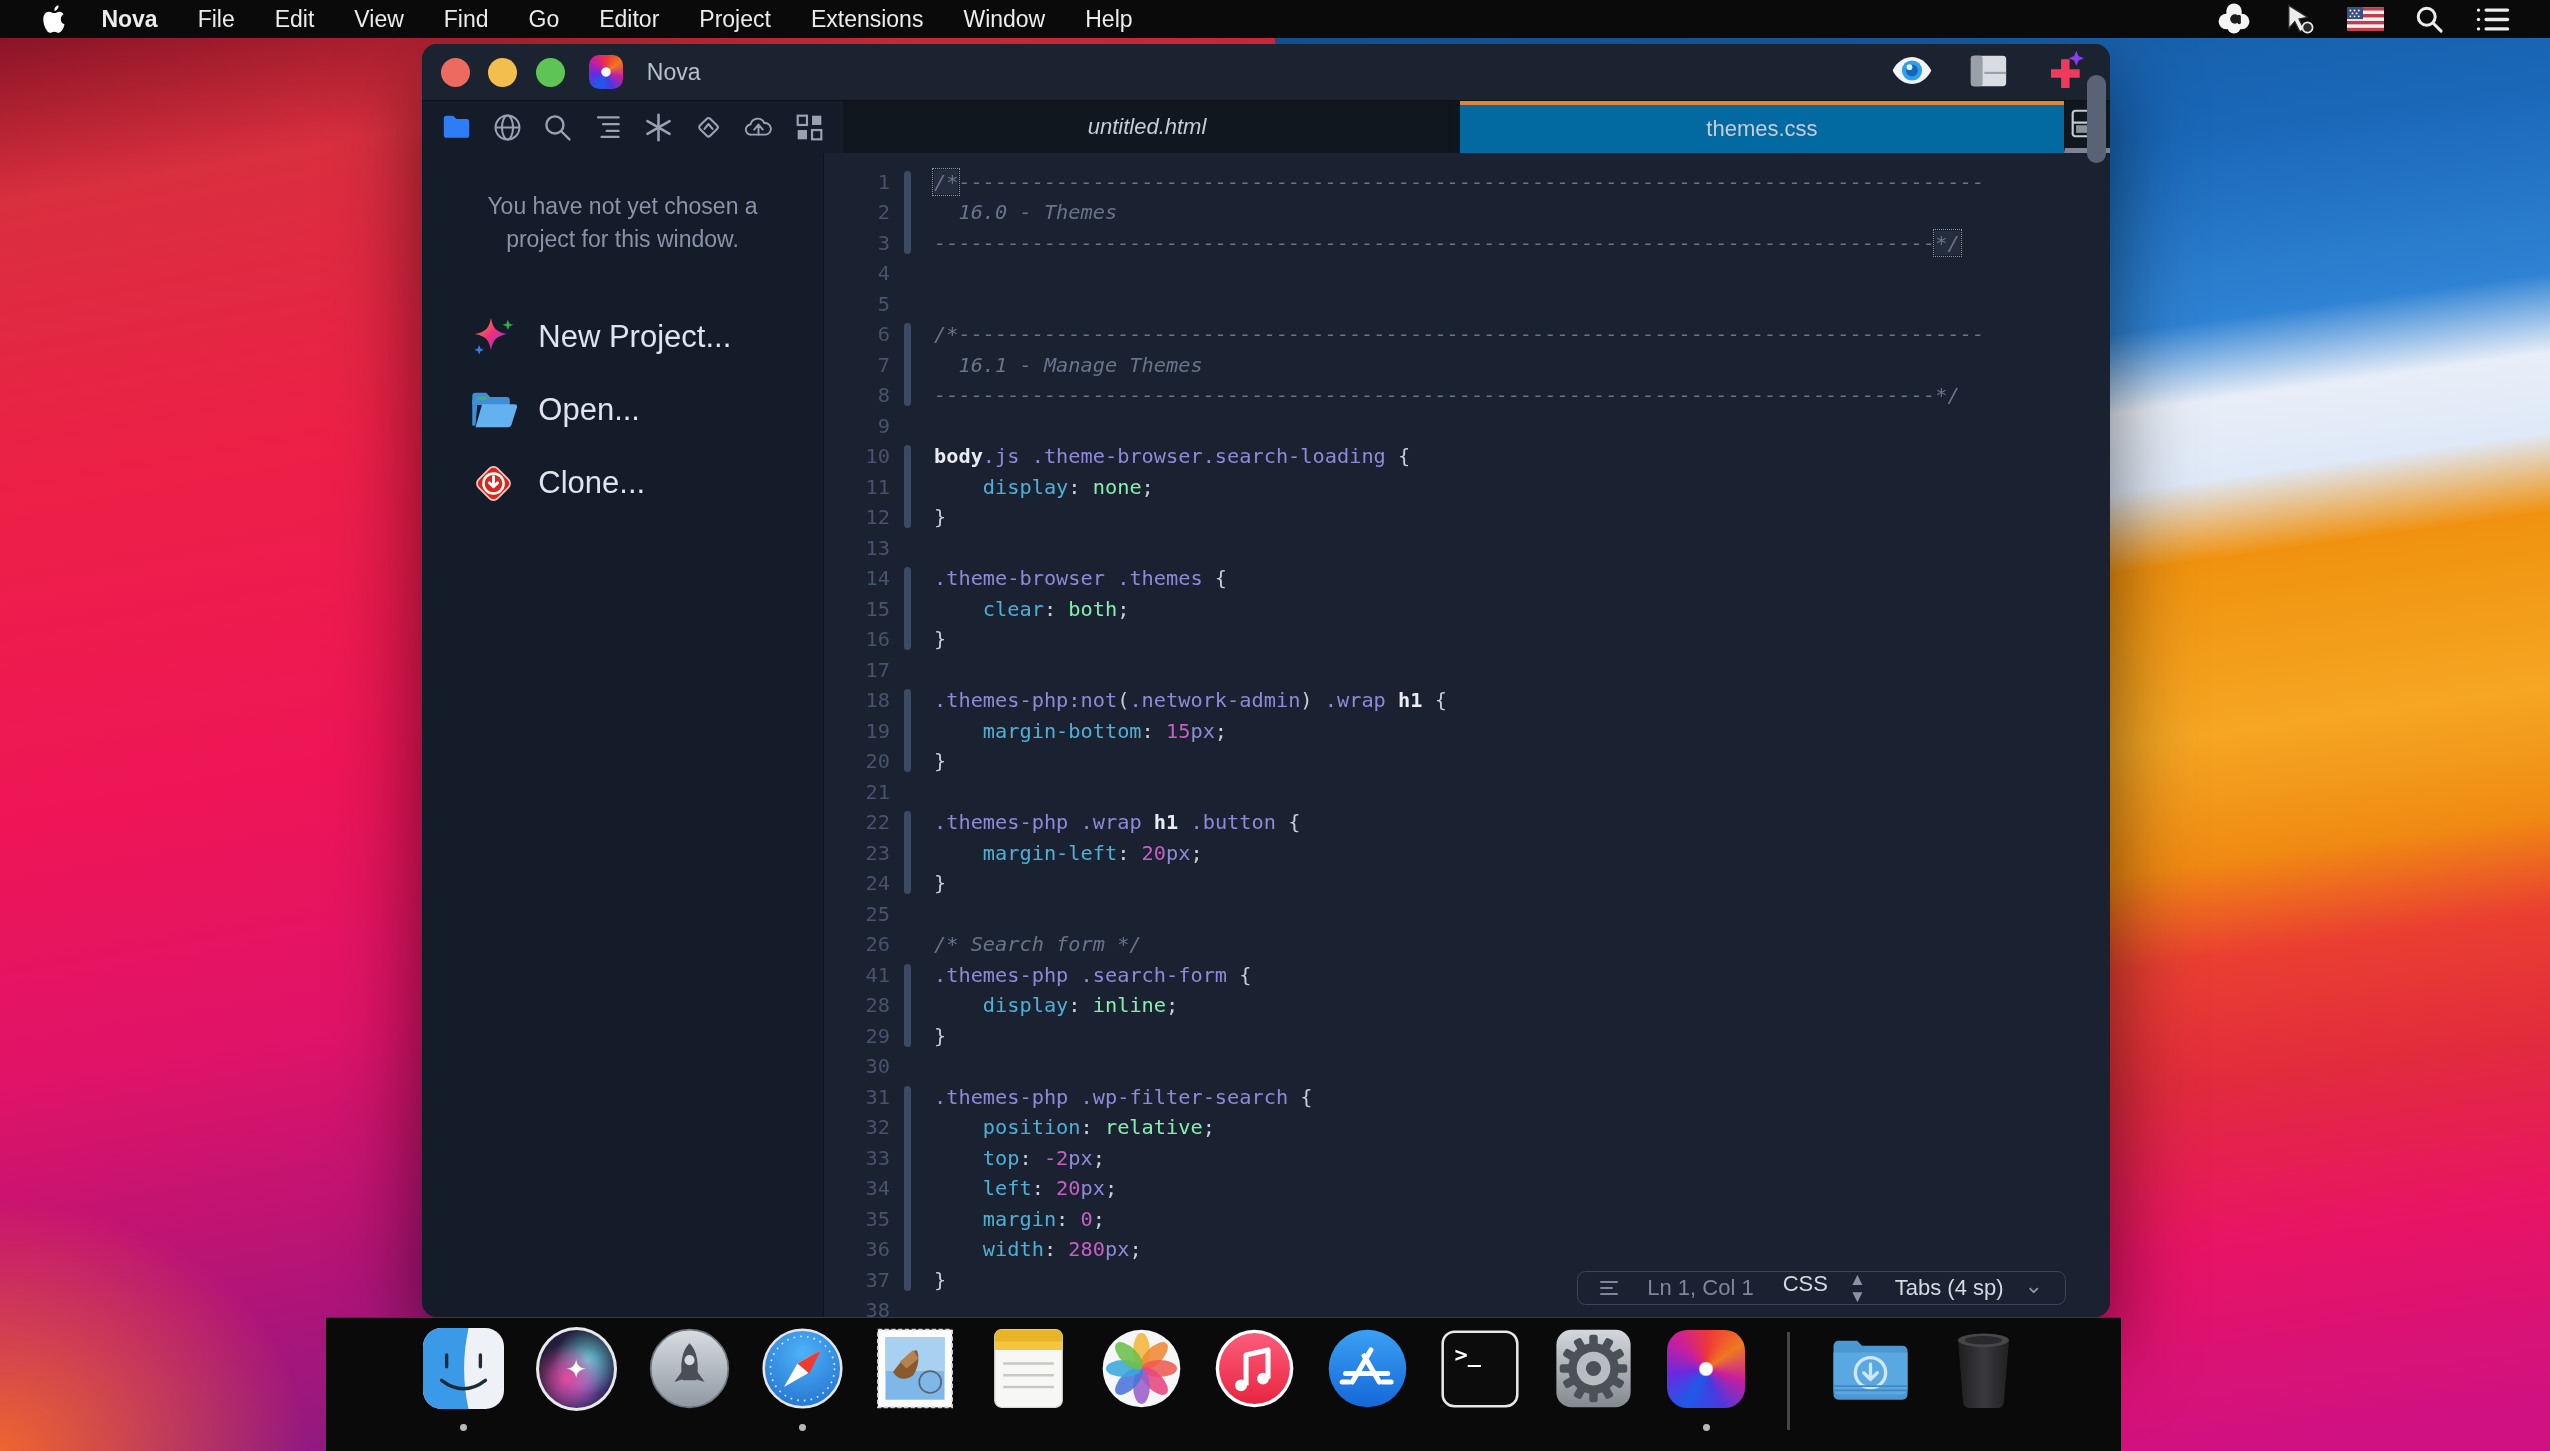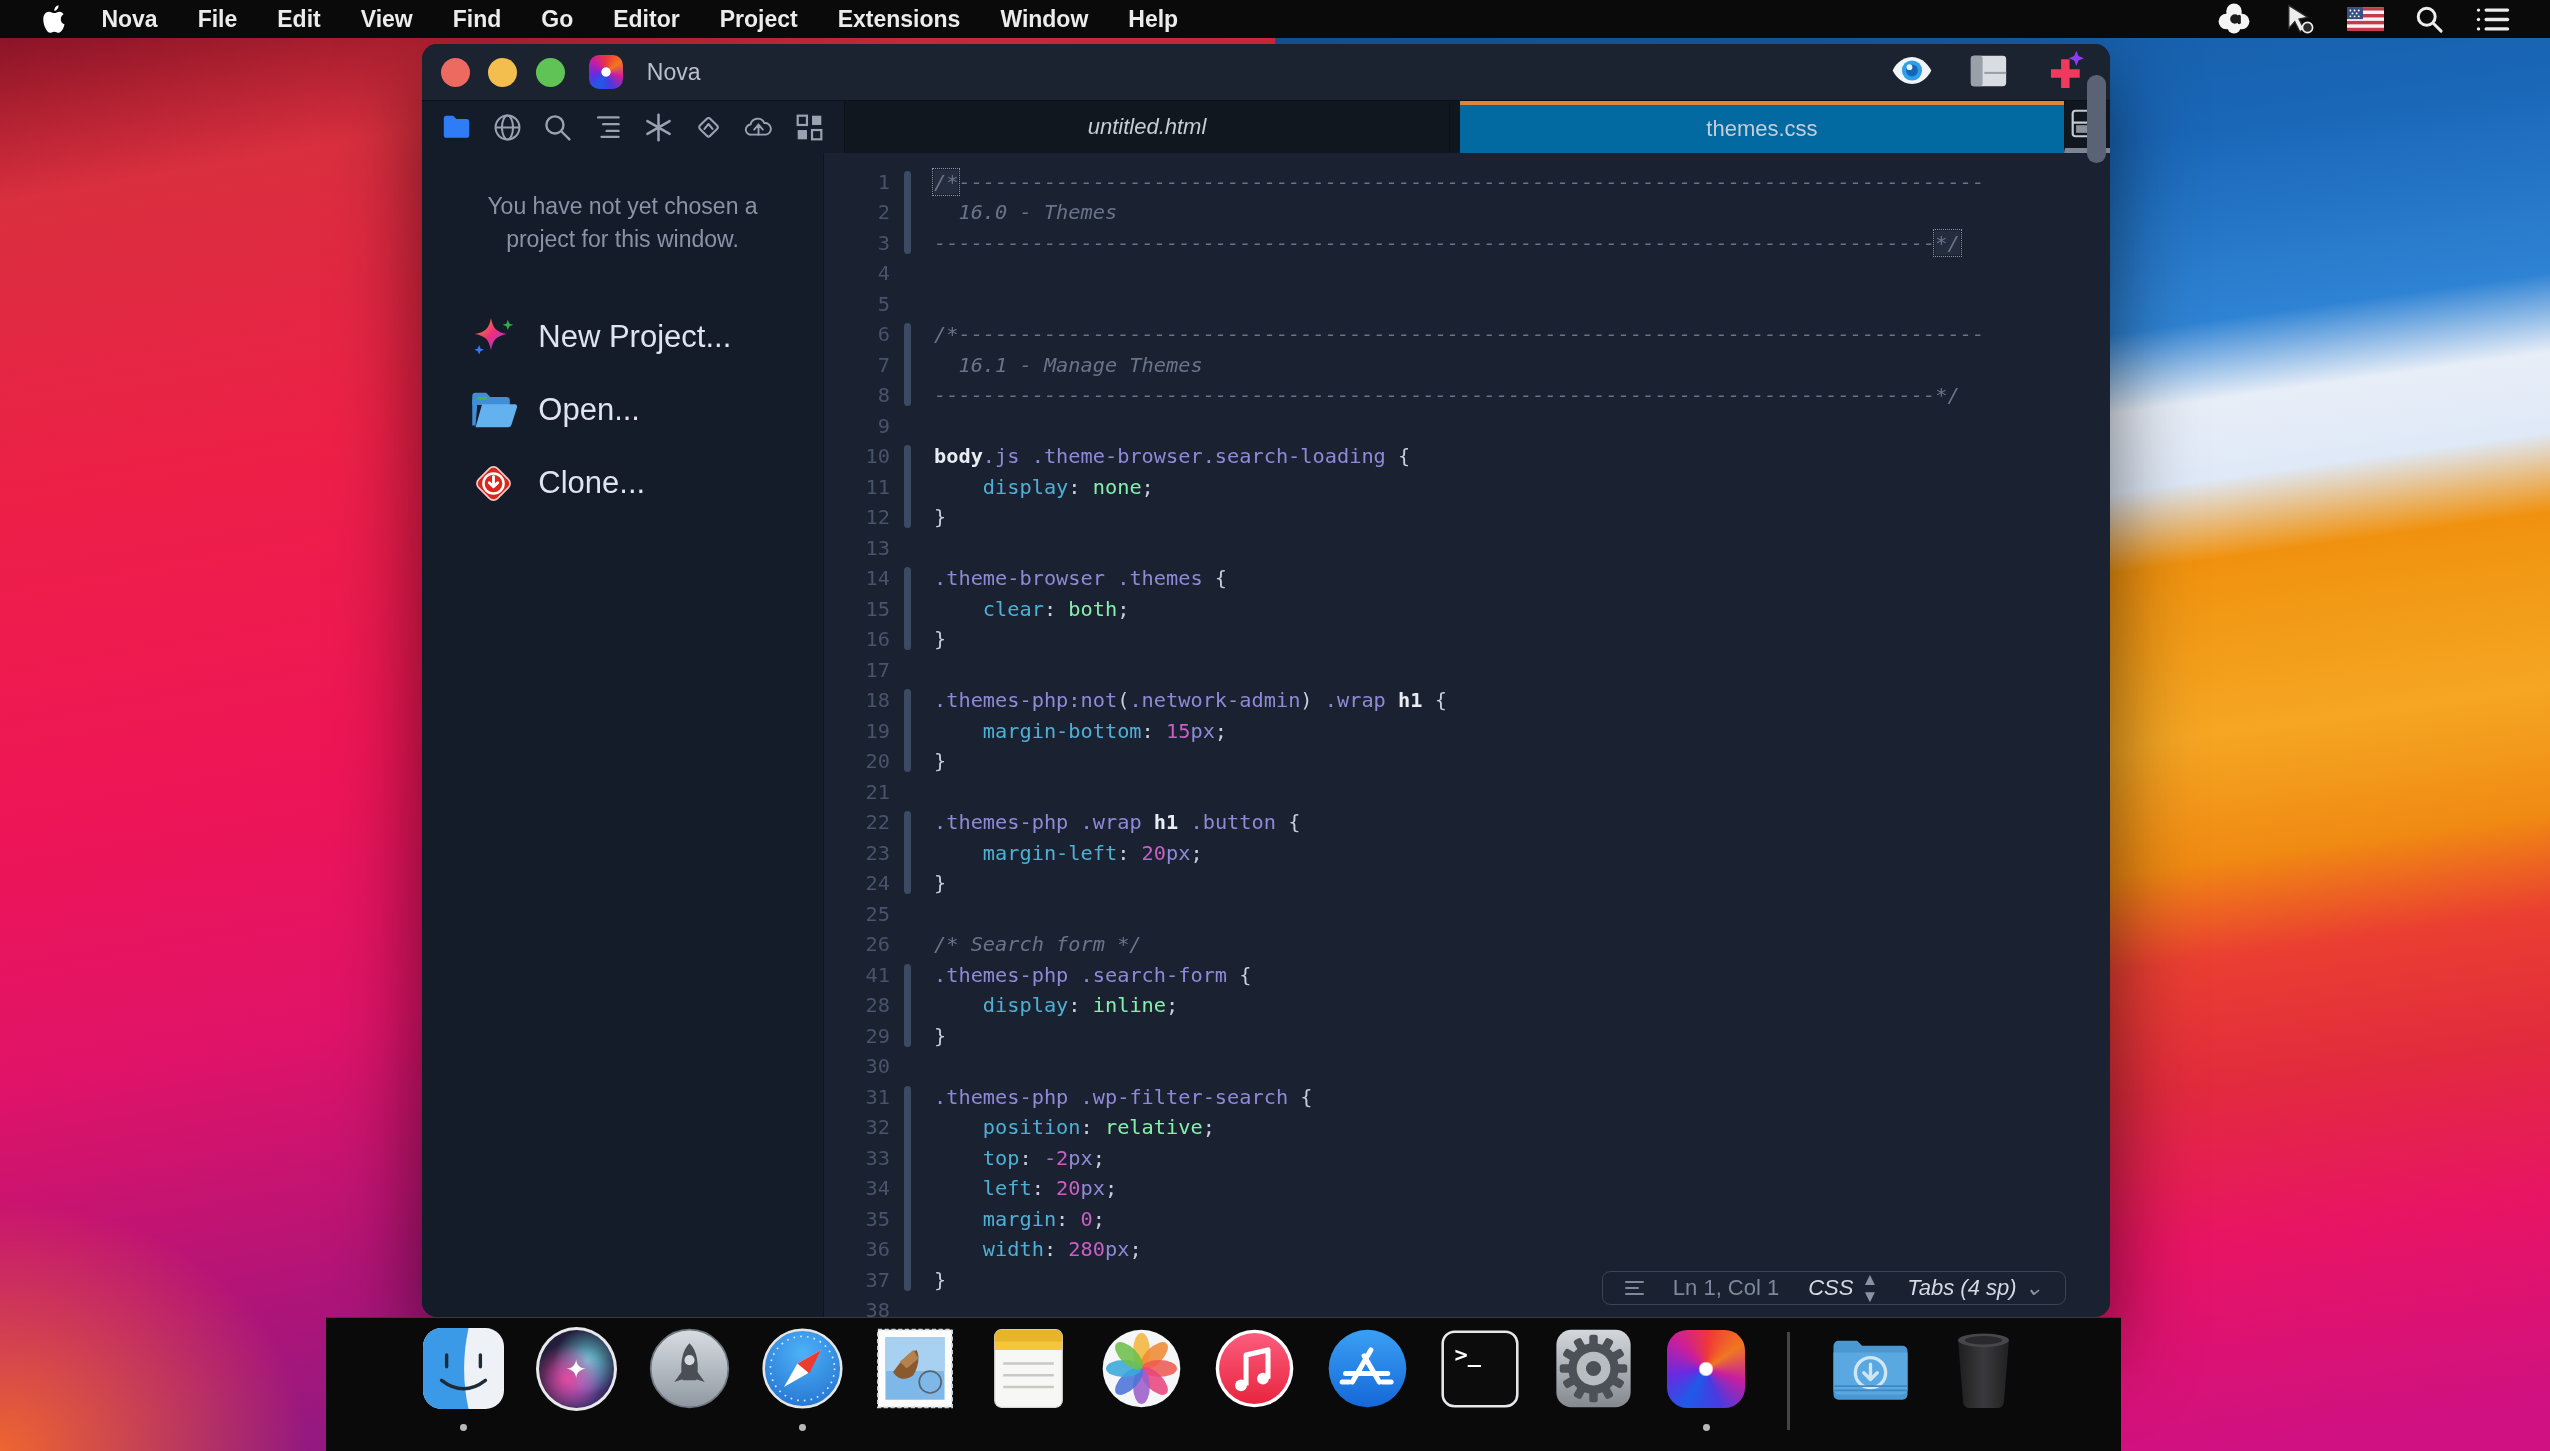--- a/index.html
+++ b/index.html
@@ -18,21 +18,21 @@
       #e8eef8 31%, #dfe9f7 36%,
       #f0920f 41%, #f5a623 52%, #f08a12 60%,
       #ea3f31 66%, #e22b3d 74%,
       #e81464 84%, #d01181 97%);}
 
   
   .menubar{position:absolute;left:0;top:0;width:2550px;height:38px;background:#0a0a0b;
     display:flex;align-items:center;color:#ececec;font-size:23px;z-index:50;}
   .menubar .apple{margin-left:42px;margin-right:34px;display:flex;align-items:center;}
   .menu-items{display:flex;gap:40px;align-items:center;}
-  .menu-item{cursor:default;font-weight:bold;}
+  .menu-item{cursor:default;}
   .menu-item.bold{font-weight:bold;}
   .menu-status{margin-left:auto;display:flex;gap:30.5px;align-items:center;margin-right:39px;}
   .menu-status .mi{display:flex;align-items:center;}
 
   
   .window{position:absolute;left:422px;top:44px;width:1688px;height:1273px;
     background:#1a2231;border-radius:15.2px;overflow:hidden;
     box-shadow:0 34px 85px rgba(0,0,0,.55);z-index:10;}
   .titlebar{height:56px;background:#1b2230;display:flex;align-items:center;position:relative;}
   .tlights{display:flex;gap:18.6px;margin-left:18.6px;}
@@ -89,21 +89,21 @@
   .boxed{outline:1.7px dotted #8a93a8;outline-offset:1.7px;background:rgba(170,180,200,.08);}
 
   .scroll-thumb{position:absolute;right:4.2px;top:30.5px;width:18.6px;height:88px;
     border-radius:9.3px;background:#5a6375;}
 
   
   .statusbar{position:absolute;right:44px;bottom:12px;height:34px;min-width:398px;
     background:#1a2231;border:1.7px solid #3d4558;border-radius:8.5px;
     display:flex;align-items:center;gap:29px;padding:0 22px;box-sizing:border-box;z-index:5;}
   .sb-pos{color:#7e879b;font-size:22px;}
-  .sb-item{color:#d4d9e3;font-size:22px;display:flex;align-items:center;gap:8px;font-style:italic;}
+  .sb-item{color:#d4d9e3;font-size:22px;display:flex;gap:21px;}
   .sb-lines{display:flex;flex-direction:column;gap:3.4px;}
   .sb-lines i{display:block;height:2.5px;background:#7e879b;border-radius:1.7px;}
   .chev{color:#8a93a5;font-size:17px;line-height:1;}
 
   
   .dock{position:absolute;left:326px;top:1317px;width:1795px;height:134px;background:#0a0a0b;
     border-top:1.7px solid #3a3a3c;display:flex;align-items:flex-start;justify-content:center;
     gap:32px;padding-top:10.2px;box-sizing:border-box;z-index:40;}
   .ditem{display:flex;flex-direction:column;align-items:center;width:81px;}
   .ditem .ic{width:81px;height:81px;display:flex;align-items:center;justify-content:center;}

